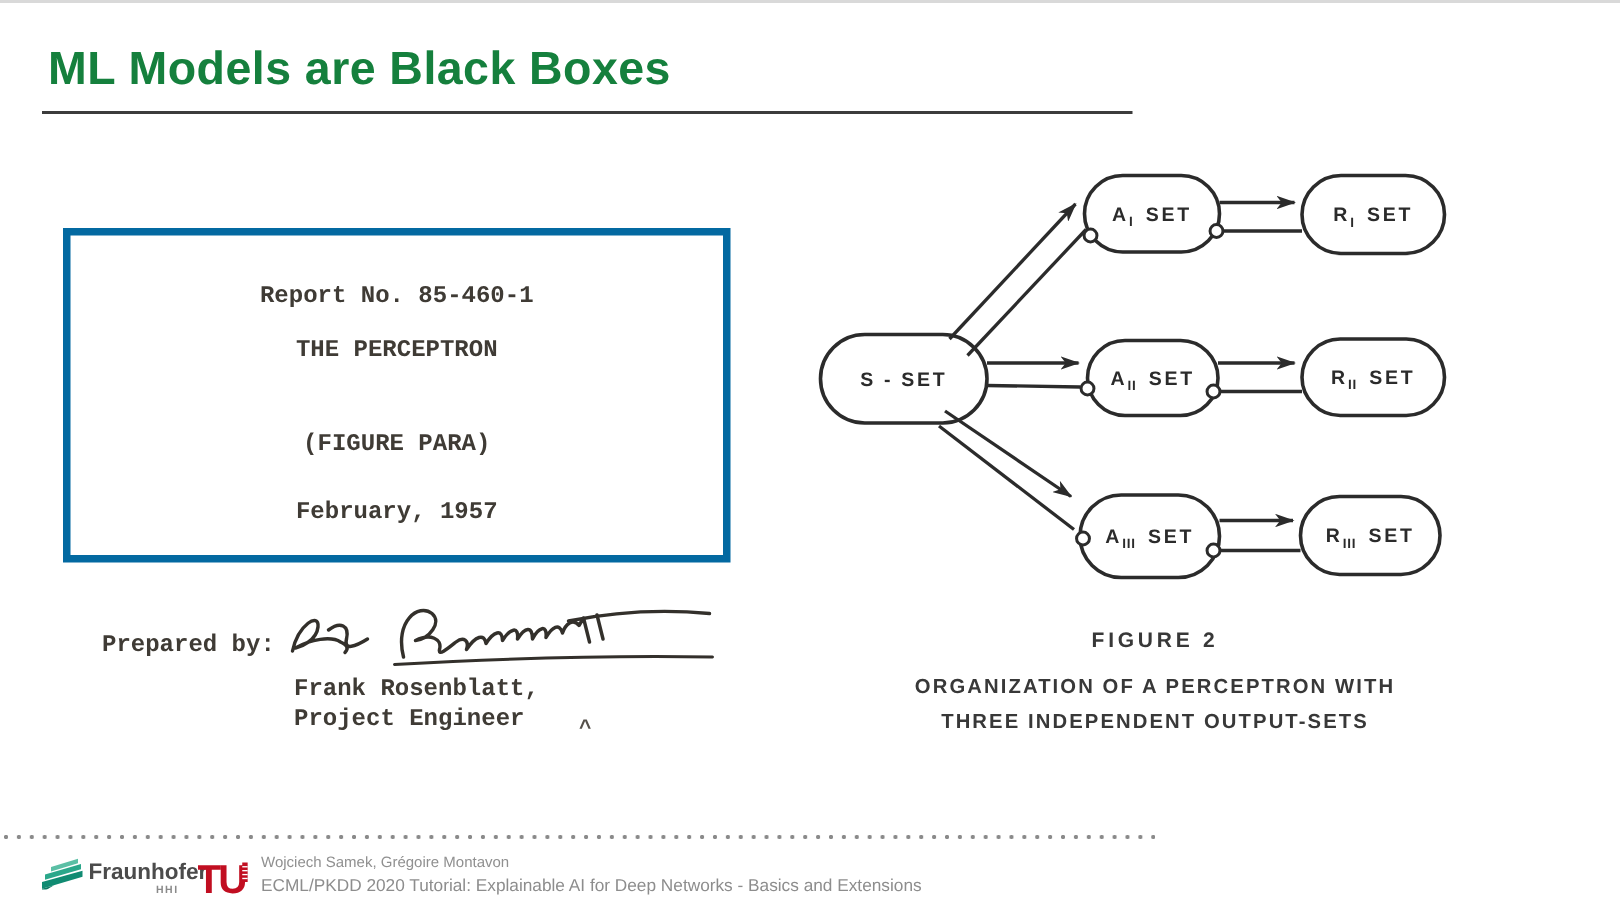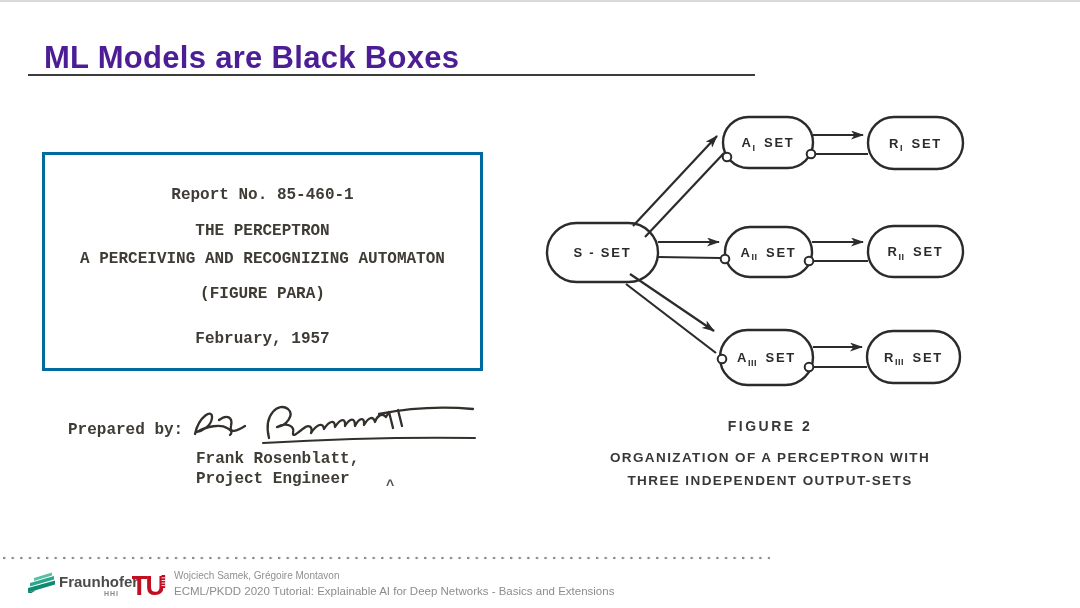--- a/index.html
+++ b/index.html
@@ -1,26 +1,26 @@
 <!DOCTYPE html>
 <html><head>
 <meta charset="utf-8">
 <style>
   html,body{margin:0;padding:0;background:#ffffff;}
   .slide{position:relative;width:1080px;height:608px;background:#ffffff;overflow:hidden;
          font-family:"Liberation Sans","DejaVu Sans",sans-serif;}
   .top-line{position:absolute;left:0;top:0;width:1080px;height:2px;background:#d9d9d9;}
-  .title{position:absolute;left:28px;top:24px;margin:16px;font-size:31px;font-weight:bold;
-         color:#4c1d95;letter-spacing:0.3px;}
+  .title{position:absolute;left:28px;top:24px;margin:4px;font-size:31px;font-weight:bold;
+         color:#15803d;letter-spacing:0.3px;}
   .title-underline{position:absolute;left:28px;top:74px;width:727px;height:2px;background:#3c3c3c;}
 
   
   .tw{font-family:"Liberation Mono","DejaVu Sans Mono",monospace;font-weight:700;color:#3f3b35;}
   .report-box{position:absolute;left:42px;top:152px;width:435px;height:213px;
-              border:3px solid #0369a1;}
+              border:5px solid #0369a1;}
   .rline{position:absolute;left:0;right:0;text-align:center;font-size:16px;white-space:nowrap;}
   .l-report{top:31px;}
   .l-t1{top:67px;}
   .l-t2{top:95px;}
   .l-proj{top:130px;}
   .l-date{top:175px;}
   .prepared{position:absolute;left:68px;top:421px;font-size:16px;}
   .signature-svg{position:absolute;left:183px;top:400px;}
   .signed-name{position:absolute;left:196px;top:450px;font-size:16px;}
   .signed-role{position:absolute;left:196px;top:470px;font-size:16px;}
@@ -50,21 +50,20 @@
 
 <div class="slide">
   <div class="top-line"></div>
 
   <h1 class="title">ML Models are Black Boxes</h1>
   <div class="title-underline"></div>
 
   <div class="report-box">
     <div class="tw rline l-report">Report No. 85-460-1</div>
     <div class="tw rline l-t1">THE PERCEPTRON</div>
-    <div class="tw rline l-t2">A PERCEIVING AND RECOGNIZING AUTOMATON</div>
     <div class="tw rline l-proj">(FIGURE PARA)</div>
     <div class="tw rline l-date">February, 1957</div>
   </div>
 
   <div class="tw prepared">Prepared by:</div>
 
   <svg class="signature-svg" width="300" height="50" viewBox="0 0 300 50" aria-label="handwritten signature">
     <g fill="none" stroke="#33302b" stroke-width="2.3" stroke-linecap="round" stroke-linejoin="round">
       <path d="M12,34 C16,16 30,8 29,18 C28,27 18,31 14,32 C24,26 38,24 44,28 C48,30 50,32 47,35 M36,20 C44,14 50,17 48,26 C46,34 54,31 62,26"></path>
       <path d="M86,38 C80,14 96,2 105,9 C112,15 103,26 94,27 C104,22 112,26 110,33 C109,38 116,32 121,28 C126,24 130,27 128,33 C134,24 140,22 141,29 C146,21 152,19 152,27 C157,19 163,17 162,26 C167,18 172,17 172,26 C176,18 182,16 181,25 C185,18 190,15 192,22 C194,16 199,12 203,17 L206,12 L210,28 M215,10 L219,26"></path>

